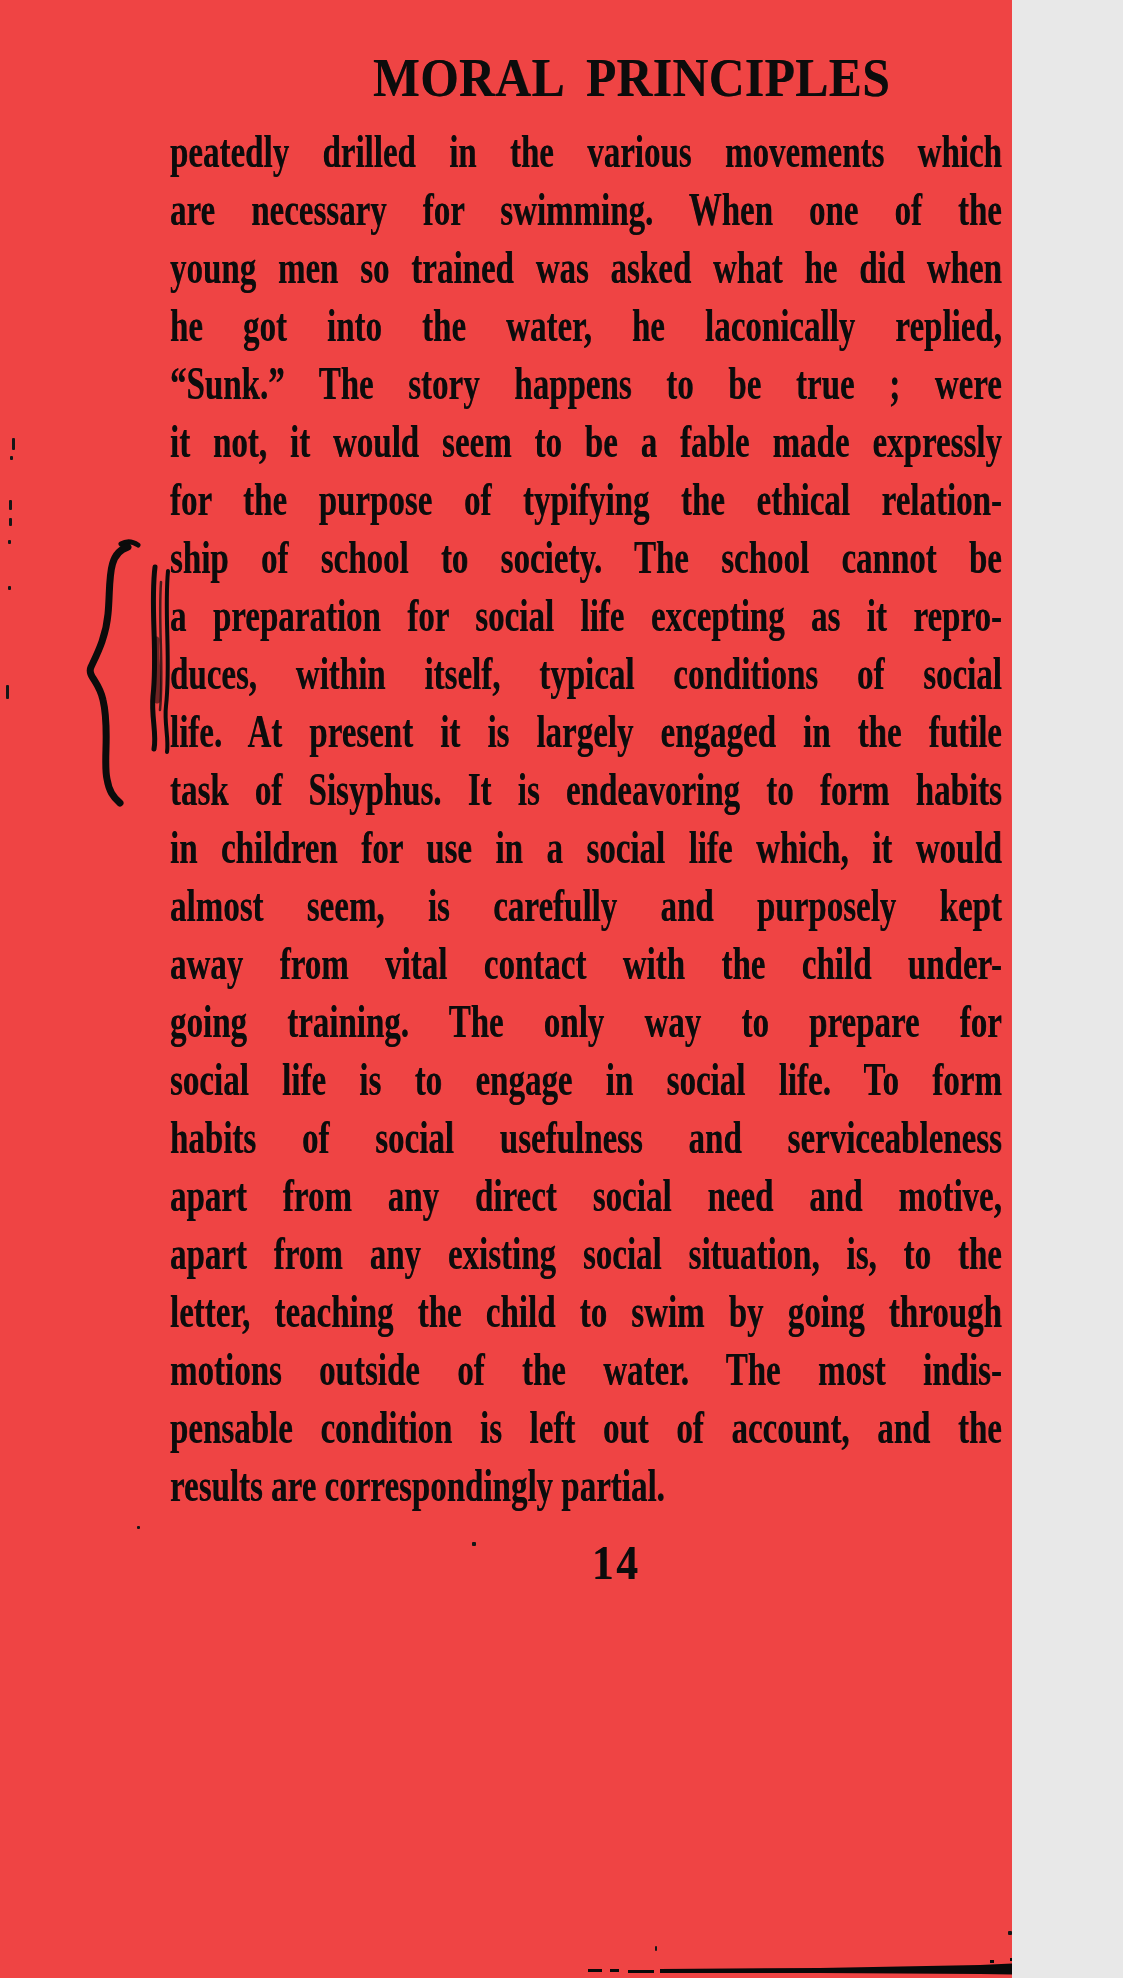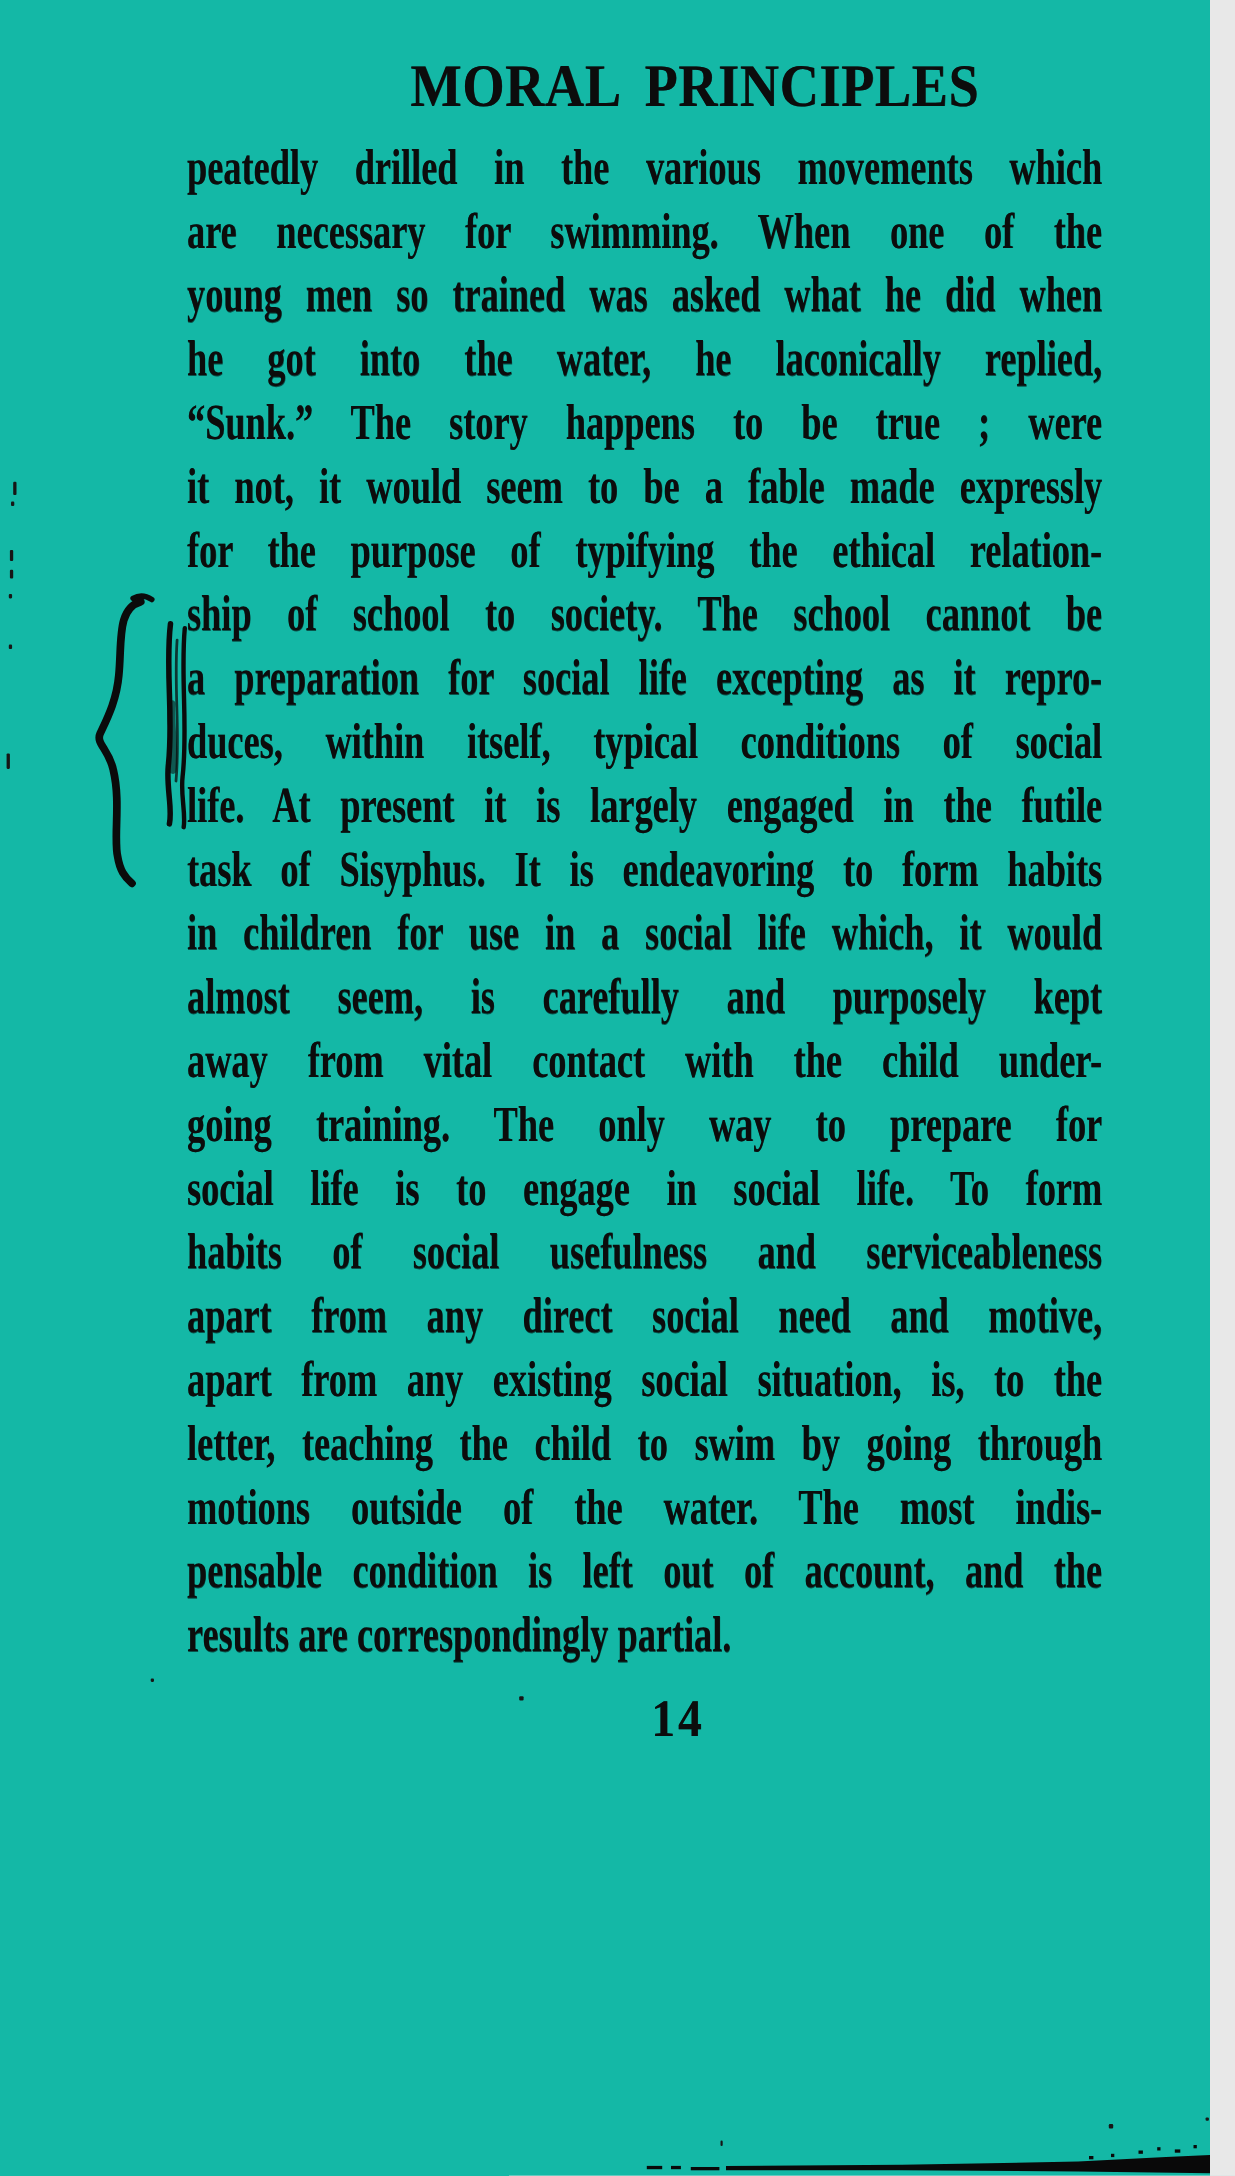--- a/index.html
+++ b/index.html
@@ -2,23 +2,23 @@
 <html><head>
 <meta charset="utf-8">
 <style>
   html, body {
     margin: 0;
     padding: 0;
     background: #e8e8e8;
   }
   .page {
     position: relative;
-    width: 1100px;
+    width: 1012px;
     height: 1978px;
-    background: #14b8a6;
+    background: #ef4444;
     overflow: hidden;
     font-family: "Liberation Serif", "DejaVu Serif", serif;
     color: #0c0c0c;
   }
   .running-header {
     position: absolute;
     left: 373px;
     top: 50px;
     font-size: 55px;
     line-height: 56px;

